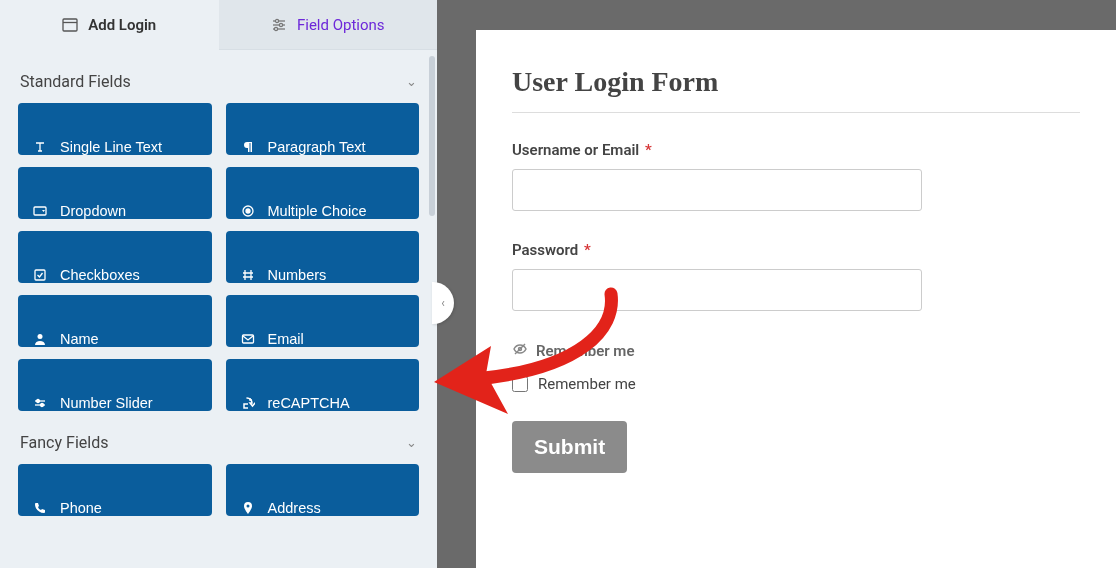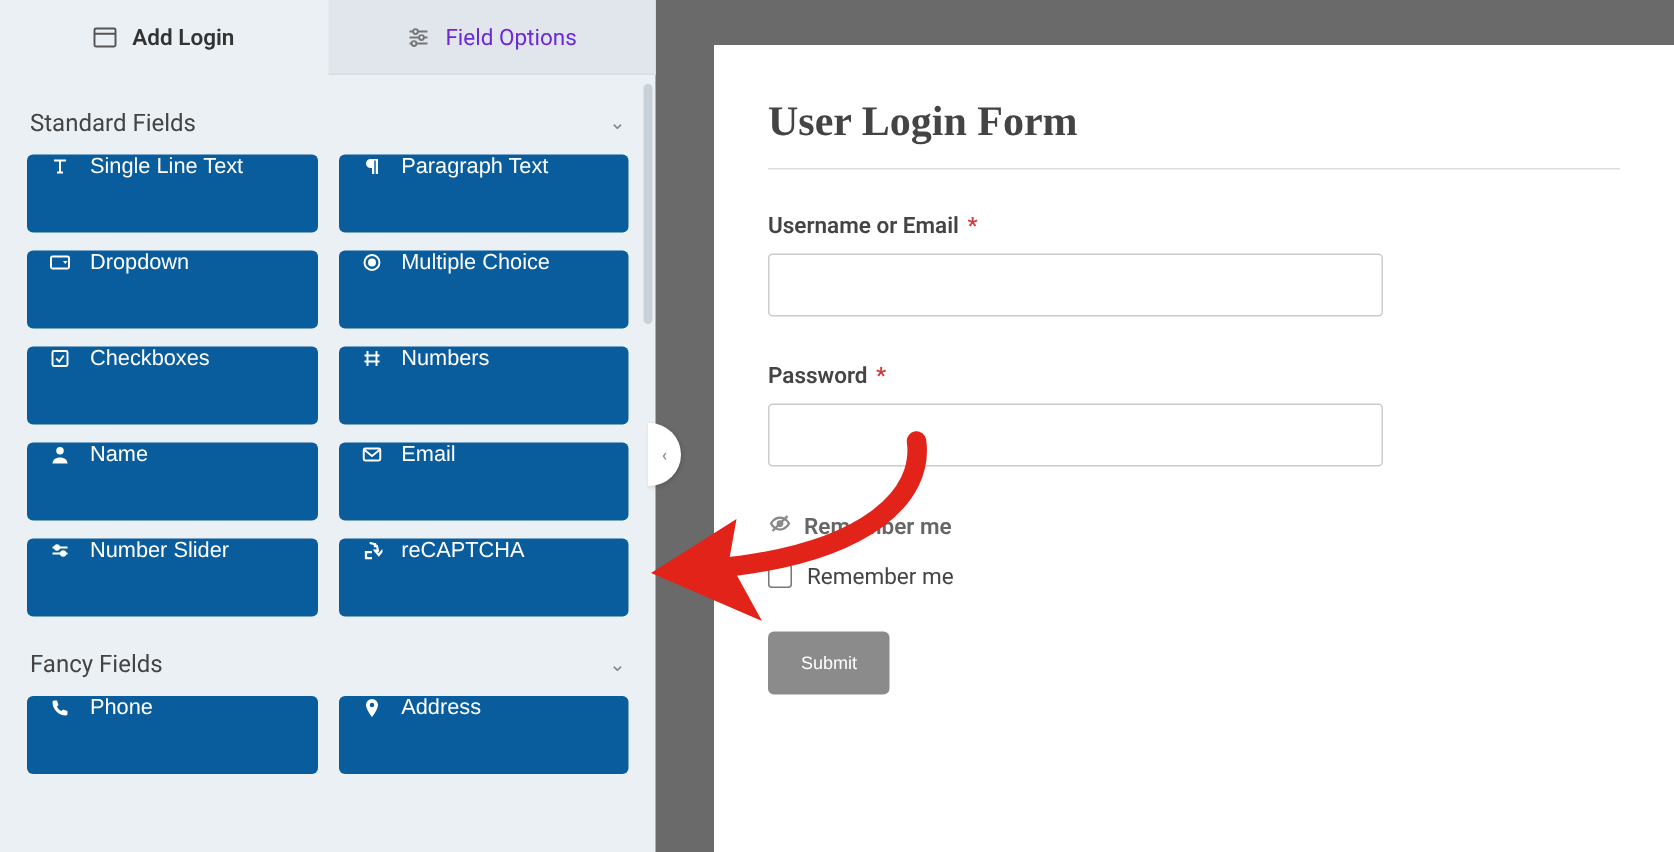--- a/index.html
+++ b/index.html
@@ -90,21 +90,21 @@
       grid-template-columns: 1fr 1fr;
       gap: 12px 14px;
     }
     .field-btn {
       background: #0a5d9c;
       color: #fff;
       border: none;
       border-radius: 4px;
       height: 52px;
       display: flex;
-      align-items: flex-start;
+      align-items: flex-end;
       padding: 0 14px;
       gap: 12px;
       font-size: 14.5px;
       cursor: pointer;
     }
     .field-btn .fi {
       width: 16px;
       height: 16px;
       display: inline-flex;
       align-items: center;
@@ -190,22 +190,22 @@
     .remember-row label {
       font-size: 15px;
       color: #444;
     }
     .submit-btn {
       background: #8b8b8b;
       color: #fff;
       border: none;
       border-radius: 4px;
       padding: 14px 22px;
-      font-size: 12px;
-      font-weight: 400;
+      font-size: 21px;
+      font-weight: 700;
       cursor: pointer;
     }
     .annotation-arrow {
       position: absolute;
       left: 416px;
       top: 274px;
       width: 230px;
       height: 160px;
       z-index: 10;
       pointer-events: none;

